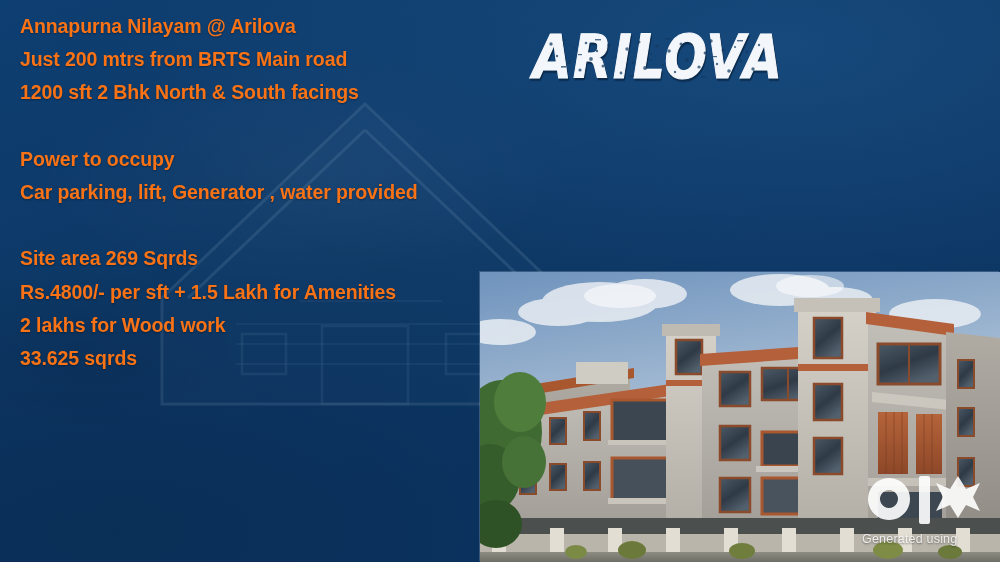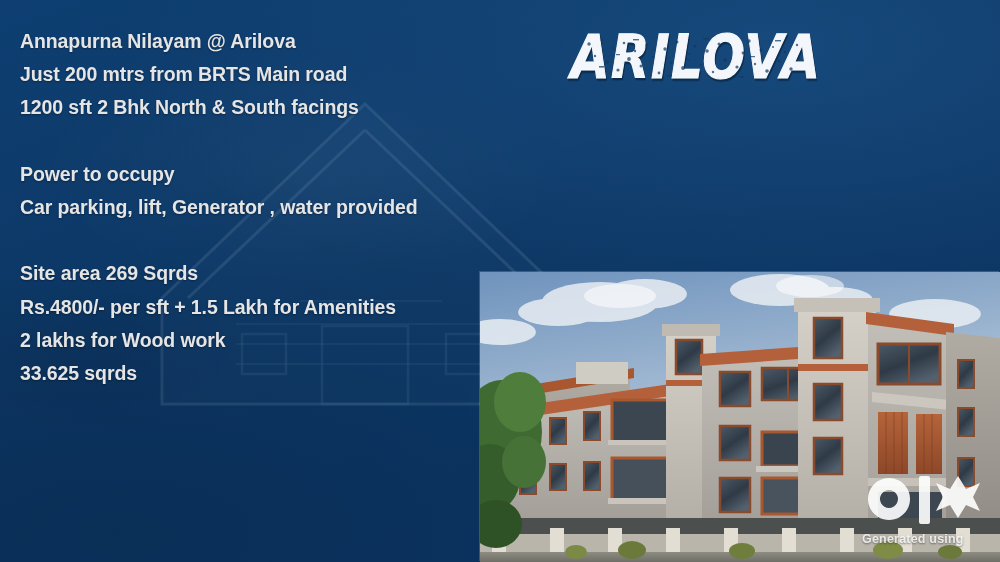--- a/index.html
+++ b/index.html
@@ -47,42 +47,41 @@
     height: 320px;
     opacity: .30;
     pointer-events: none;
   }
   .watermark svg { display: block; width: 100%; height: 100%; }
 
   
   .copy {
     position: absolute;
     left: 20px;
-    top: 25px;
+    top: 10px;
     width: 470px;
-    color: #e5e5e5;
+    color: #f97316;
     font-weight: 700;
     font-size: 19.5px;
     letter-spacing: -0.1px;
     text-shadow: 0 1px 2px rgba(0,0,0,.35);
   }
   .copy .line {
     line-height: 33.2px;
     white-space: nowrap;
   }
   .copy .spacer { height: 33.2px; }
 
   
   .headline-wrap {
     position: absolute;
     left: 533px;
     top: 18px;
     width: 240px;
     height: 70px;
-    margin-left: 38px;
   }
   .headline {
     font-family: "DejaVu Sans", sans-serif;
     font-weight: 700;
     font-style: italic;
     font-size: 52px;
     line-height: 68px;
     letter-spacing: 1.5px;
     color: #f3f6fa;
     transform: scaleY(1.16) scaleX(0.96);
@@ -122,21 +121,21 @@
     height: 56px;
     pointer-events: none;
   }
   .olx svg { display:block; width:100%; height:100%; }
 
   .gen-using {
     position: absolute;
     left: 382px;
     top: 260px;
     font-size: 12.5px;
-    font-weight: 700;
+    font-weight: 400;
     color: rgba(255,255,255,.82);
     letter-spacing: .2px;
     text-shadow: 0 1px 2px rgba(0,0,0,.45);
     white-space: nowrap;
     pointer-events: none;
     text-align: center;
   }
 </style>
 </head>
 <body>

